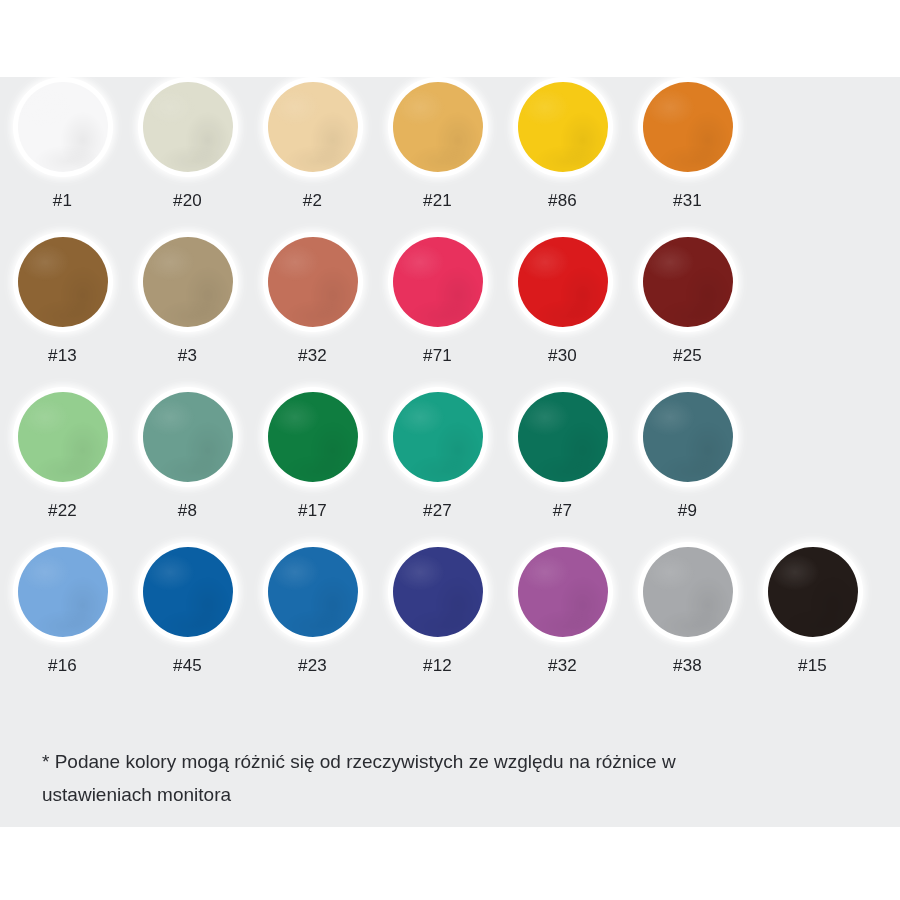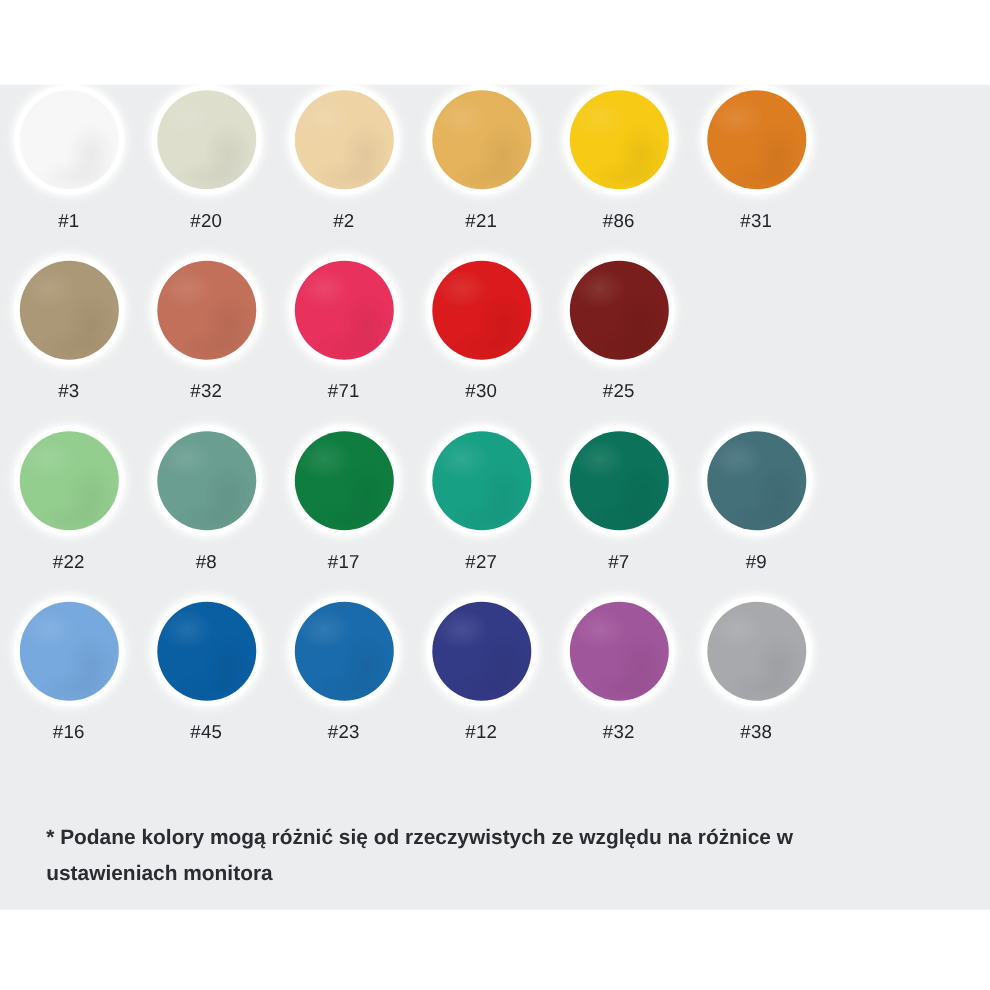--- a/index.html
+++ b/index.html
@@ -89,21 +89,20 @@
   }
 
   #palette-footnote {
     position: absolute;
     left: 42px;
     top: 668px;
     width: 740px;
     font-size: 19px;
     line-height: 1.75;
     color: #2a2c31;
-    font-weight: bold;
   }
 </style>
 </head>
 <body>
 
 <div id="palette-panel">
 
   <div class="swatch-grid">
 
     <div class="swatch-row">
@@ -141,20 +140,26 @@
         <div class="swatch-disc-wrap">
           <div class="swatch-disc" style="background-color: rgb(221, 125, 34);"></div>
         </div>
         <div class="swatch-label">#31</div>
       </div>
     </div>
 
     <div class="swatch-row">
       <div class="swatch-cell">
         <div class="swatch-disc-wrap">
+          <div class="swatch-disc" style="background-color: rgb(141, 100, 52);"></div>
+        </div>
+        <div class="swatch-label">#13</div>
+      </div>
+      <div class="swatch-cell">
+        <div class="swatch-disc-wrap">
           <div class="swatch-disc" style="background-color: rgb(171, 152, 118);"></div>
         </div>
         <div class="swatch-label">#3</div>
       </div>
       <div class="swatch-cell">
         <div class="swatch-disc-wrap">
           <div class="swatch-disc" style="background-color: rgb(194, 112, 90);"></div>
         </div>
         <div class="swatch-label">#32</div>
       </div>
@@ -247,19 +252,25 @@
           <div class="swatch-disc" style="background-color: rgb(160, 86, 155);"></div>
         </div>
         <div class="swatch-label">#32</div>
       </div>
       <div class="swatch-cell">
         <div class="swatch-disc-wrap">
           <div class="swatch-disc" style="background-color: rgb(167, 169, 172);"></div>
         </div>
         <div class="swatch-label">#38</div>
       </div>
+      <div class="swatch-cell">
+        <div class="swatch-disc-wrap">
+          <div class="swatch-disc" style="background-color: rgb(36, 28, 25);"></div>
+        </div>
+        <div class="swatch-label">#15</div>
+      </div>
     </div>
 
   </div>
 
   <div id="palette-footnote">* Podane kolory mogą różnić się od rzeczywistych ze względu na różnice w ustawieniach monitora</div>
 
 </div>
 
 </body></html>

